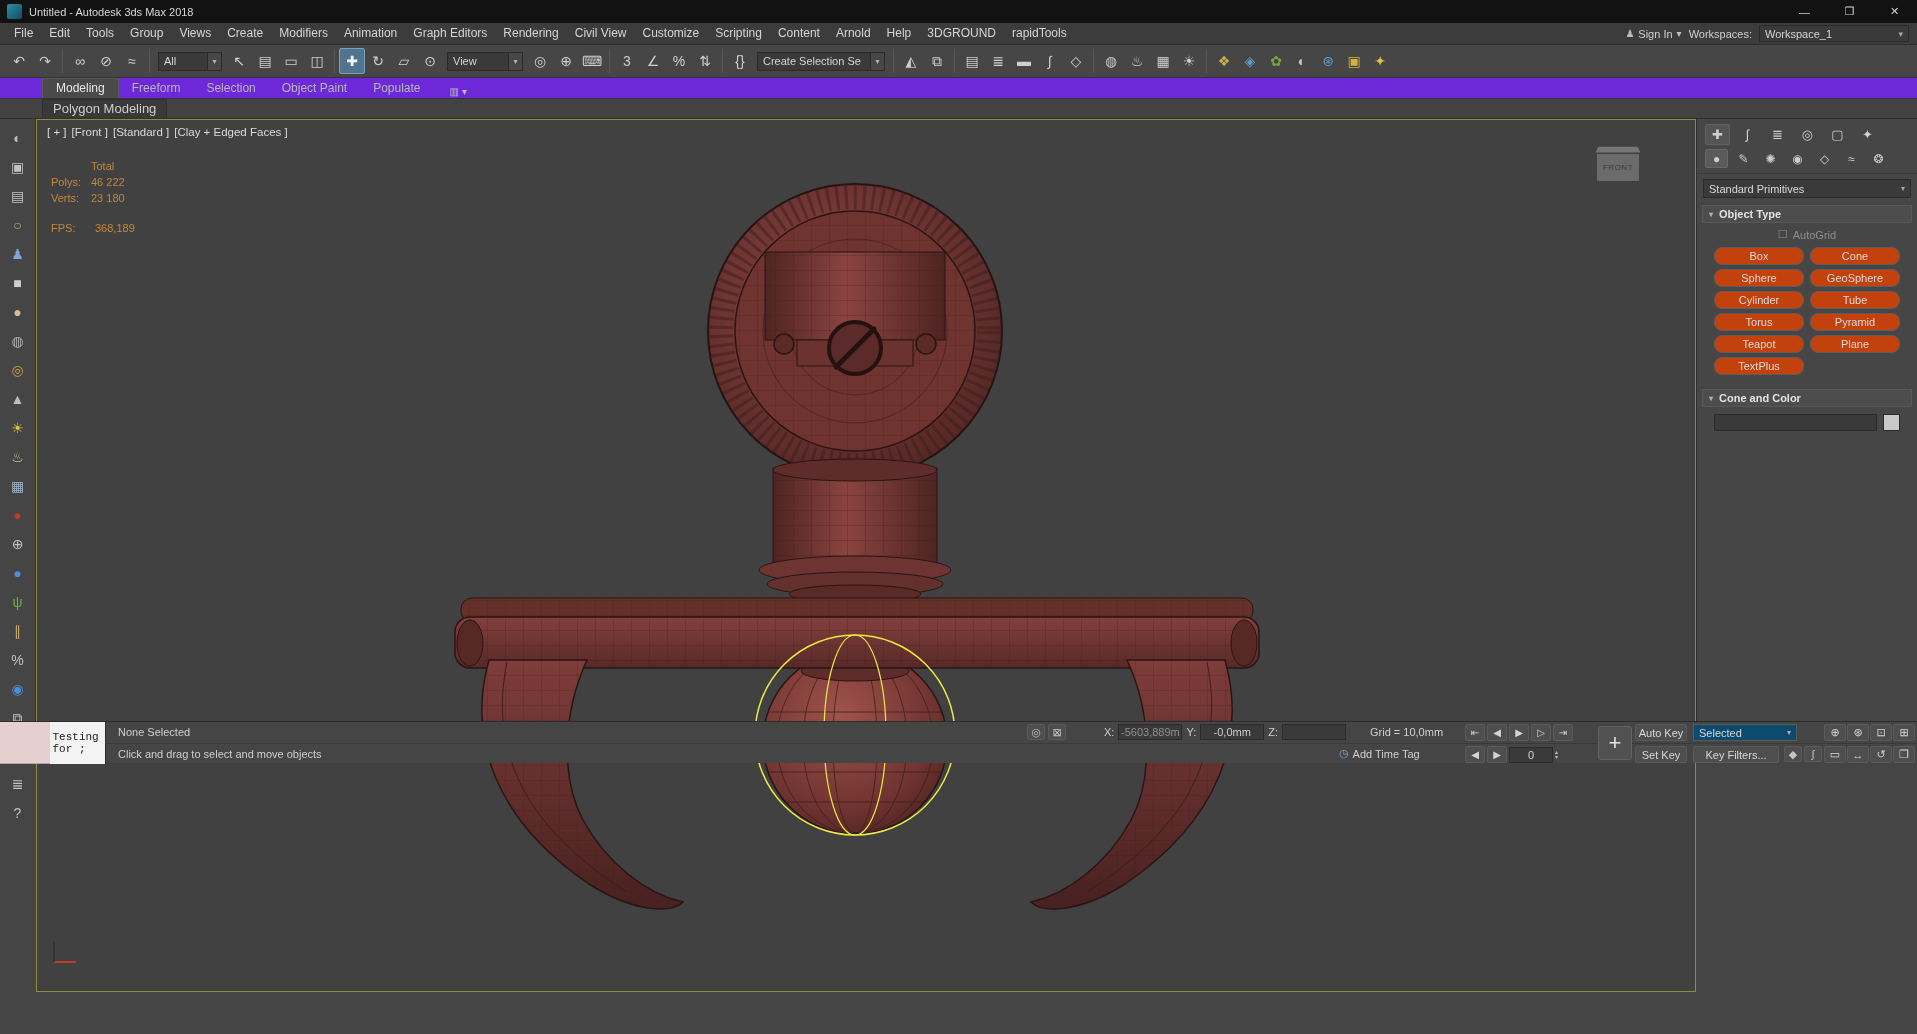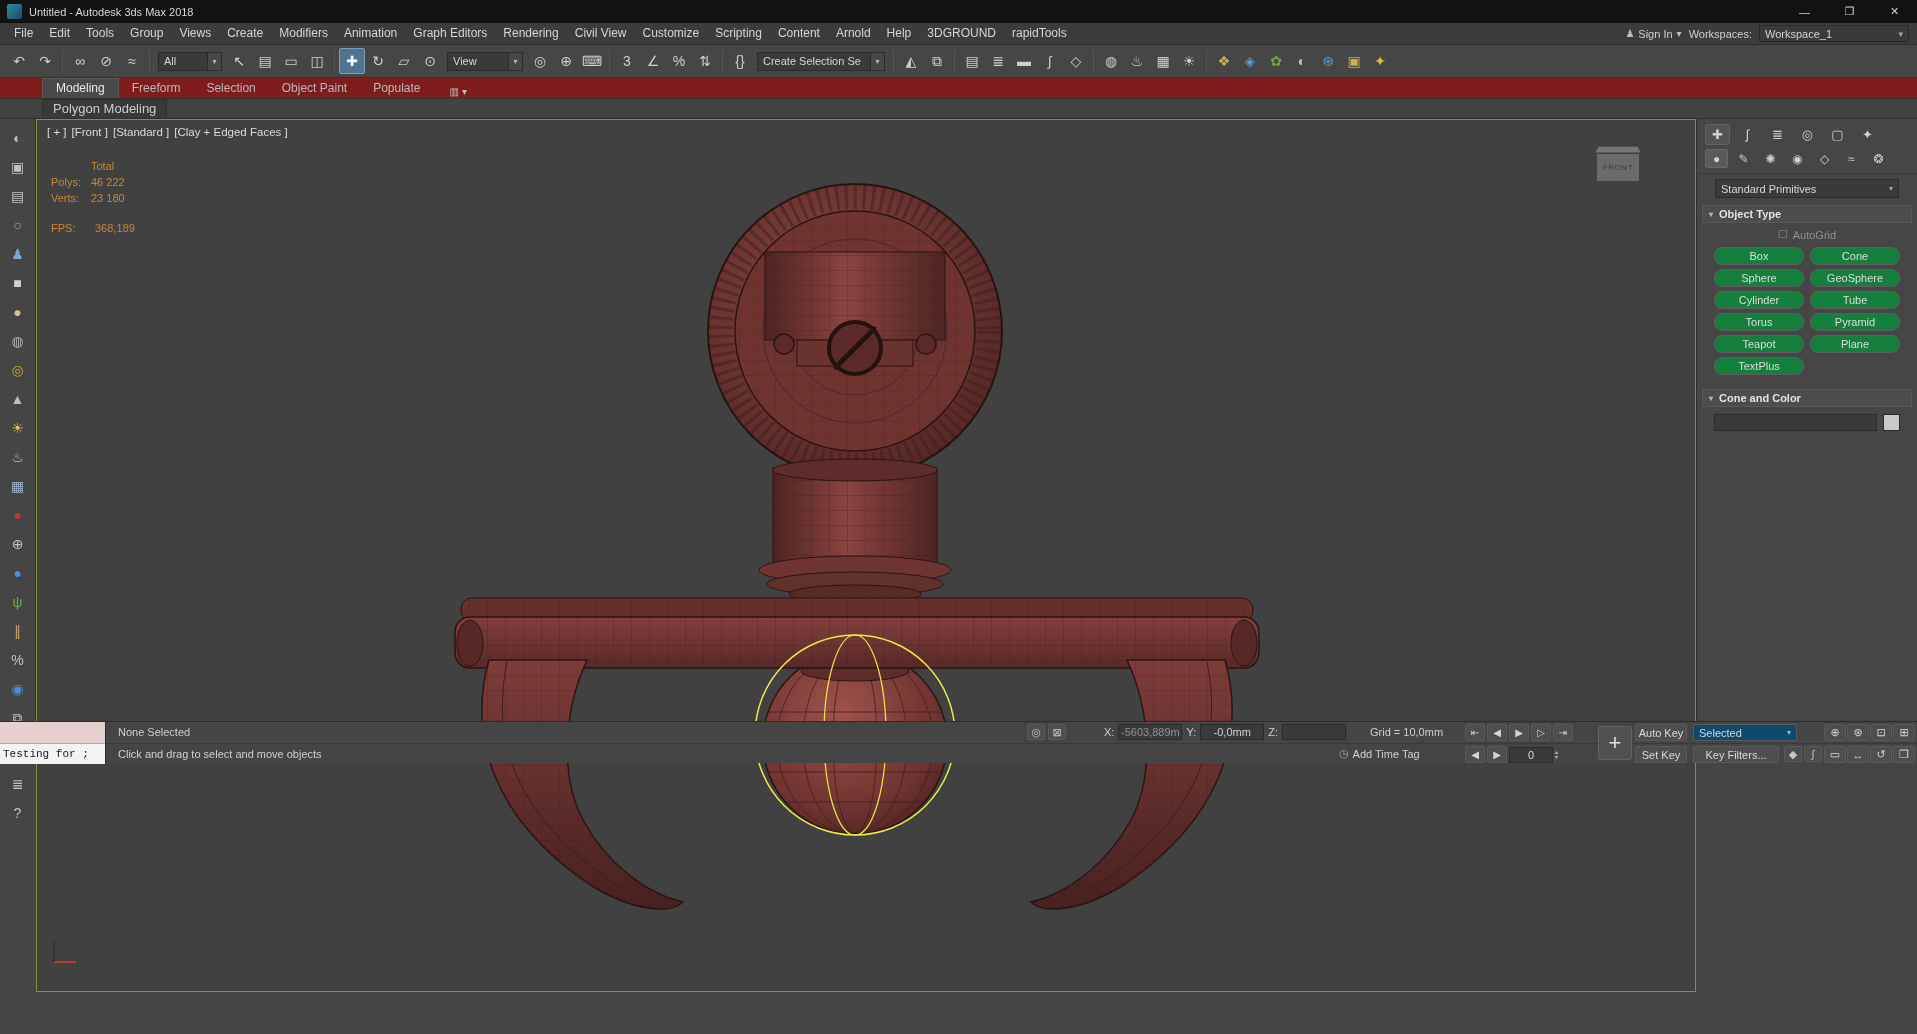--- a/index.html
+++ b/index.html
@@ -26,21 +26,21 @@
   
   .toolbar{position:absolute;top:45px;left:0;right:0;height:33px;background:#464646;border-bottom:1px solid #333;display:flex;align-items:center;padding-left:6px;}
   .tbtn{width:26px;height:26px;display:flex;align-items:center;justify-content:center;font-size:14px;color:#cfcfcf;border-radius:2px;flex:0 0 auto;}
   .tbtn[data-active="true"]{background:#50748e;border:1px solid #7aa0bd;color:#ecf4fa;}
   .tsep{width:1px;height:24px;background:#353535;border-right:1px solid #565656;margin:0 4px;flex:0 0 auto;}
   .tselect{height:19px;background:#3a3a3a;border:1px solid #2a2a2a;display:flex;align-items:center;padding-left:5px;color:#d5d5d5;font-size:11px;margin:0 4px;flex:0 0 auto;}
   .tselect .caret{width:14px;height:17px;display:flex;align-items:center;justify-content:center;background:#474747;border-left:1px solid #2a2a2a;margin-left:auto;font-size:8px;color:#b5b5b5;}
   .w-filter{width:64px}.w-coord{width:76px}.w-sets{width:128px}
 
   
-  .ribbon-tabs{position:absolute;top:78px;left:0;right:0;height:21px;background:#7f1d1d;border-bottom:1px solid #343434;display:flex;align-items:flex-end;padding-left:42px;}
+  .ribbon-tabs{position:absolute;top:78px;left:0;right:0;height:21px;background:#6d28d9;border-bottom:1px solid #343434;display:flex;align-items:flex-end;padding-left:42px;}
   .rtab{padding:2px 13px 3px;font-size:12px;color:#b8b8b8;}
   .rtab[data-active="true"]{background:#4a4a4a;color:#e8e8e8;border:1px solid #5a5a5a;border-bottom:none;}
   .ribbon-config{display:flex;align-items:center;gap:3px;margin-left:10px;padding:1px 6px;color:#bdbdbd;font-size:10px;}
   .ribbon-sub{position:absolute;top:99px;left:0;right:0;height:20px;background:#424242;border-bottom:1px solid #2e2e2e;display:flex;align-items:center;padding-left:42px;}
   .panel-tab{background:#393939;border:1px solid #2f2f2f;color:#cdcdcd;font-size:13px;padding:1px 10px 2px;}
 
   
   .left-toolbar{position:absolute;left:0;top:119px;width:36px;bottom:42px;background:#454545;border-right:1px solid #333;display:flex;flex-direction:column;align-items:center;padding:8px 0 6px;gap:8px;}
   .ltool{width:24px;height:21px;display:flex;align-items:center;justify-content:center;font-size:14px;line-height:1;flex:0 0 auto;}
   .lspacer{flex:1 1 auto;}
@@ -58,35 +58,35 @@
   .axis-tripod{position:absolute;left:12px;bottom:22px;z-index:3;}
 
   
   .command-panel{position:absolute;right:0;top:119px;width:221px;bottom:42px;background:#464646;border-left:1px solid #2e2e2e;font-size:11px;display:flex;flex-direction:column;}
   .cp-tabs{display:flex;align-items:center;gap:5px;padding:5px 8px 2px;}
   .cp-tab{width:25px;height:21px;display:flex;align-items:center;justify-content:center;font-size:13px;color:#cfcfcf;border-radius:2px;}
   .cp-tab[data-active="true"]{background:#545454;border:1px solid #616161;}
   .cp-cats{display:flex;align-items:center;gap:4px;padding:2px 8px 5px;border-bottom:1px solid #3a3a3a;}
   .cp-cat{width:23px;height:19px;display:flex;align-items:center;justify-content:center;font-size:12px;color:#cfcfcf;border-radius:2px;}
   .cp-cat[data-active="true"]{background:#5a5a5a;border:1px solid #686868;}
-  .cp-dropdown{margin:5px 18px 2px;height:19px;background:#3a3a3a;border:1px solid #2b2b2b;display:flex;align-items:center;padding:0 5px;color:#d8d8d8;}
+  .cp-dropdown{margin:5px 6px 2px;height:19px;background:#3a3a3a;border:1px solid #2b2b2b;display:flex;align-items:center;padding:0 5px;color:#d8d8d8;}
   .cp-dropdown .caret{margin-left:auto;font-size:8px;color:#a8a8a8;}
   .rollout{margin:5px 5px 0;}
   .rollout-header{height:18px;background:#4d4d4d;border:1px solid #585858;display:flex;align-items:center;padding:0 6px;font-weight:bold;color:#e3e3e3;}
   .rollout-header .caret{margin-right:6px;font-size:8px;color:#b5b5b5;}
   .autogrid{display:flex;align-items:center;justify-content:center;gap:5px;padding:5px 0 1px;color:#8f8f8f;}
   .cp-grid{display:grid;grid-template-columns:1fr 1fr;gap:4px 6px;padding:5px 12px 9px;}
-  .cp-btn{height:18px;background:#15803d;border:1px solid #5d5d5d;border-radius:8px;color:#dcdcdc;display:flex;align-items:center;justify-content:center;font-size:11px;}
+  .cp-btn{height:18px;background:#c2410c;border:1px solid #5d5d5d;border-radius:8px;color:#dcdcdc;display:flex;align-items:center;justify-content:center;font-size:11px;}
   .name-color-row{display:flex;gap:6px;padding:7px 12px;}
   .nc-input{flex:1;height:17px;background:#3a3a3a;border:1px solid #2b2b2b;}
   .nc-swatch{width:17px;height:17px;background:#c9c9c9;border:1px solid #2b2b2b;}
 
   
   .statusbar{position:absolute;left:0;bottom:0;right:0;height:42px;background:#454545;border-top:1px solid #2c2c2c;font-size:11px;}
-  .listener{position:absolute;left:0;top:0;width:106px;height:42px;border-right:1px solid #2c2c2c;display:flex;flex-direction:column;}
+  .listener{position:absolute;left:0;top:0;width:106px;height:42px;border-right:1px solid #2c2c2c;display:flex;flex-direction:row;}
   .listener-macro{flex:1;background:#e5cfcf;border-bottom:1px solid #b9a3a3;}
   .listener-line{flex:1;background:#f3f3f3;color:#222;font-family:"Liberation Mono",monospace;font-size:11px;display:flex;align-items:center;padding:0 3px;}
   .srow{position:absolute;left:106px;right:0;height:21px;}
   .srow1{top:0;}
   .srow2{top:21px;border-top:1px solid #3a3a3a;}
   .s-text{position:absolute;top:3px;color:#cfcfcf;line-height:15px;white-space:nowrap;}
   .pos-selstat{left:12px;}
   .pos-prompt{left:12px;}
   .mode-icons{position:absolute;left:921px;top:2px;display:flex;gap:3px;}
   .sicon{width:18px;height:16px;display:flex;align-items:center;justify-content:center;font-size:11px;color:#c5c5c5;background:#4e4e4e;border:1px solid #5a5a5a;border-radius:2px;}

